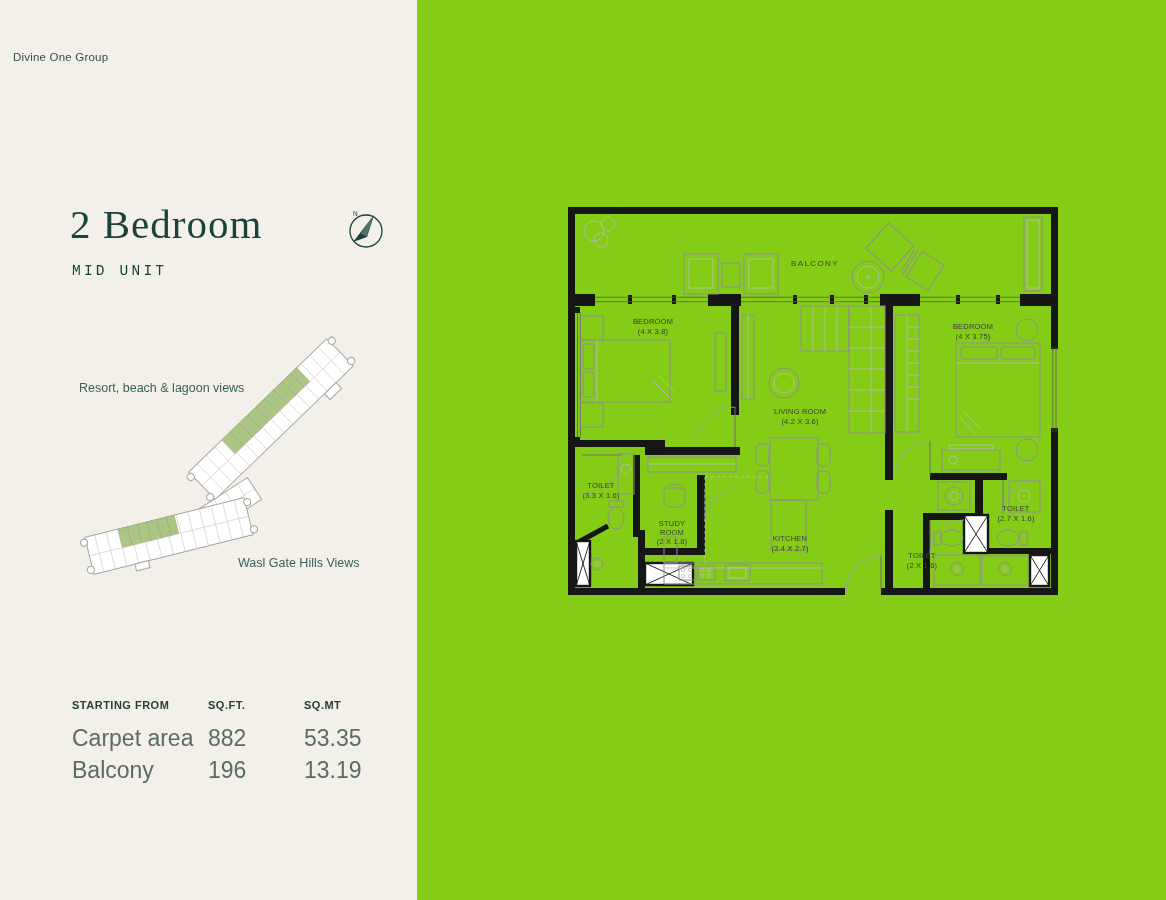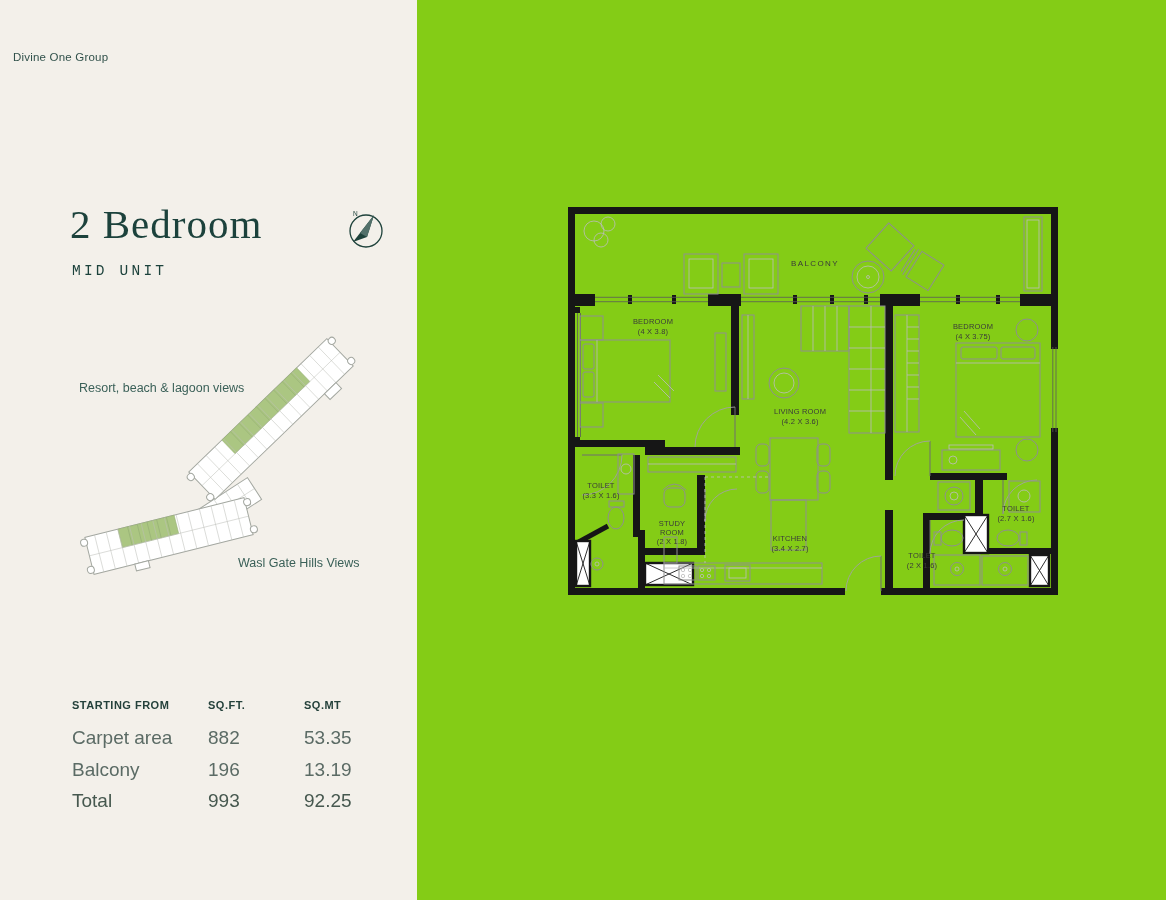--- a/index.html
+++ b/index.html
@@ -13,21 +13,21 @@
             font-size:14.5px;color:#1c423c;letter-spacing:3.2px;}
   .compass{position:absolute;left:344px;top:206px;}
   .view-label{position:absolute;font-size:12.5px;color:#3a6058;}
   #view-top{left:71px;top:381px;margin-left:8px;}
   #view-bottom{left:238px;top:556px;}
   .siteplan{position:absolute;left:52px;top:333px;}
   
   .area-table{position:absolute;left:72px;top:651px;width:310px;}
   .at-head{display:grid;grid-template-columns:136px 96px 78px;font-size:11px;font-weight:bold;
            letter-spacing:.5px;color:#24413b;margin-bottom:17px;margin-top:48px;}
-  .at-row{display:grid;grid-template-columns:136px 96px 78px;font-size:19px;color:#5b6b65;
+  .at-row{display:grid;grid-template-columns:136px 96px 78px;font-size:23px;color:#5b6b65;
           margin-bottom:11.5px;line-height:20px;}
   .at-row.total{color:#46584f;}
   
   .floorplan{position:absolute;left:568px;top:207px;}
   .w{fill:#161616;}
   .f{fill:none;stroke:#8f8f8f;stroke-width:1;}
   .f2{fill:none;stroke:#bdbdbd;stroke-width:.8;}
   .win{stroke:#5a5a5a;stroke-width:.8;fill:none;}
   .arc{fill:none;stroke:#a2a2a2;stroke-width:.9;}
   .leaf{stroke:#6f6f6f;stroke-width:1;}
@@ -101,25 +101,20 @@
       <div class="at-row">
         <span>Carpet area</span>
         <span>882</span>
         <span>53.35</span>
       </div>
       <div class="at-row">
         <span>Balcony</span>
         <span>196</span>
         <span>13.19</span>
       </div>
-      <div class="at-row total">
-        <span>Total</span>
-        <span>993</span>
-        <span>92.25</span>
-      </div>
     </div>
   </div>
 
   <svg class="floorplan" width="490" height="388" viewBox="0 0 490 388">
 
     <g class="w">
       <rect x="0" y="0" width="490" height="7"></rect>
       <rect x="0" y="381" width="277" height="7"></rect>
       <rect x="313" y="381" width="177" height="7"></rect>
       <rect x="0" y="0" width="7" height="388"></rect>

